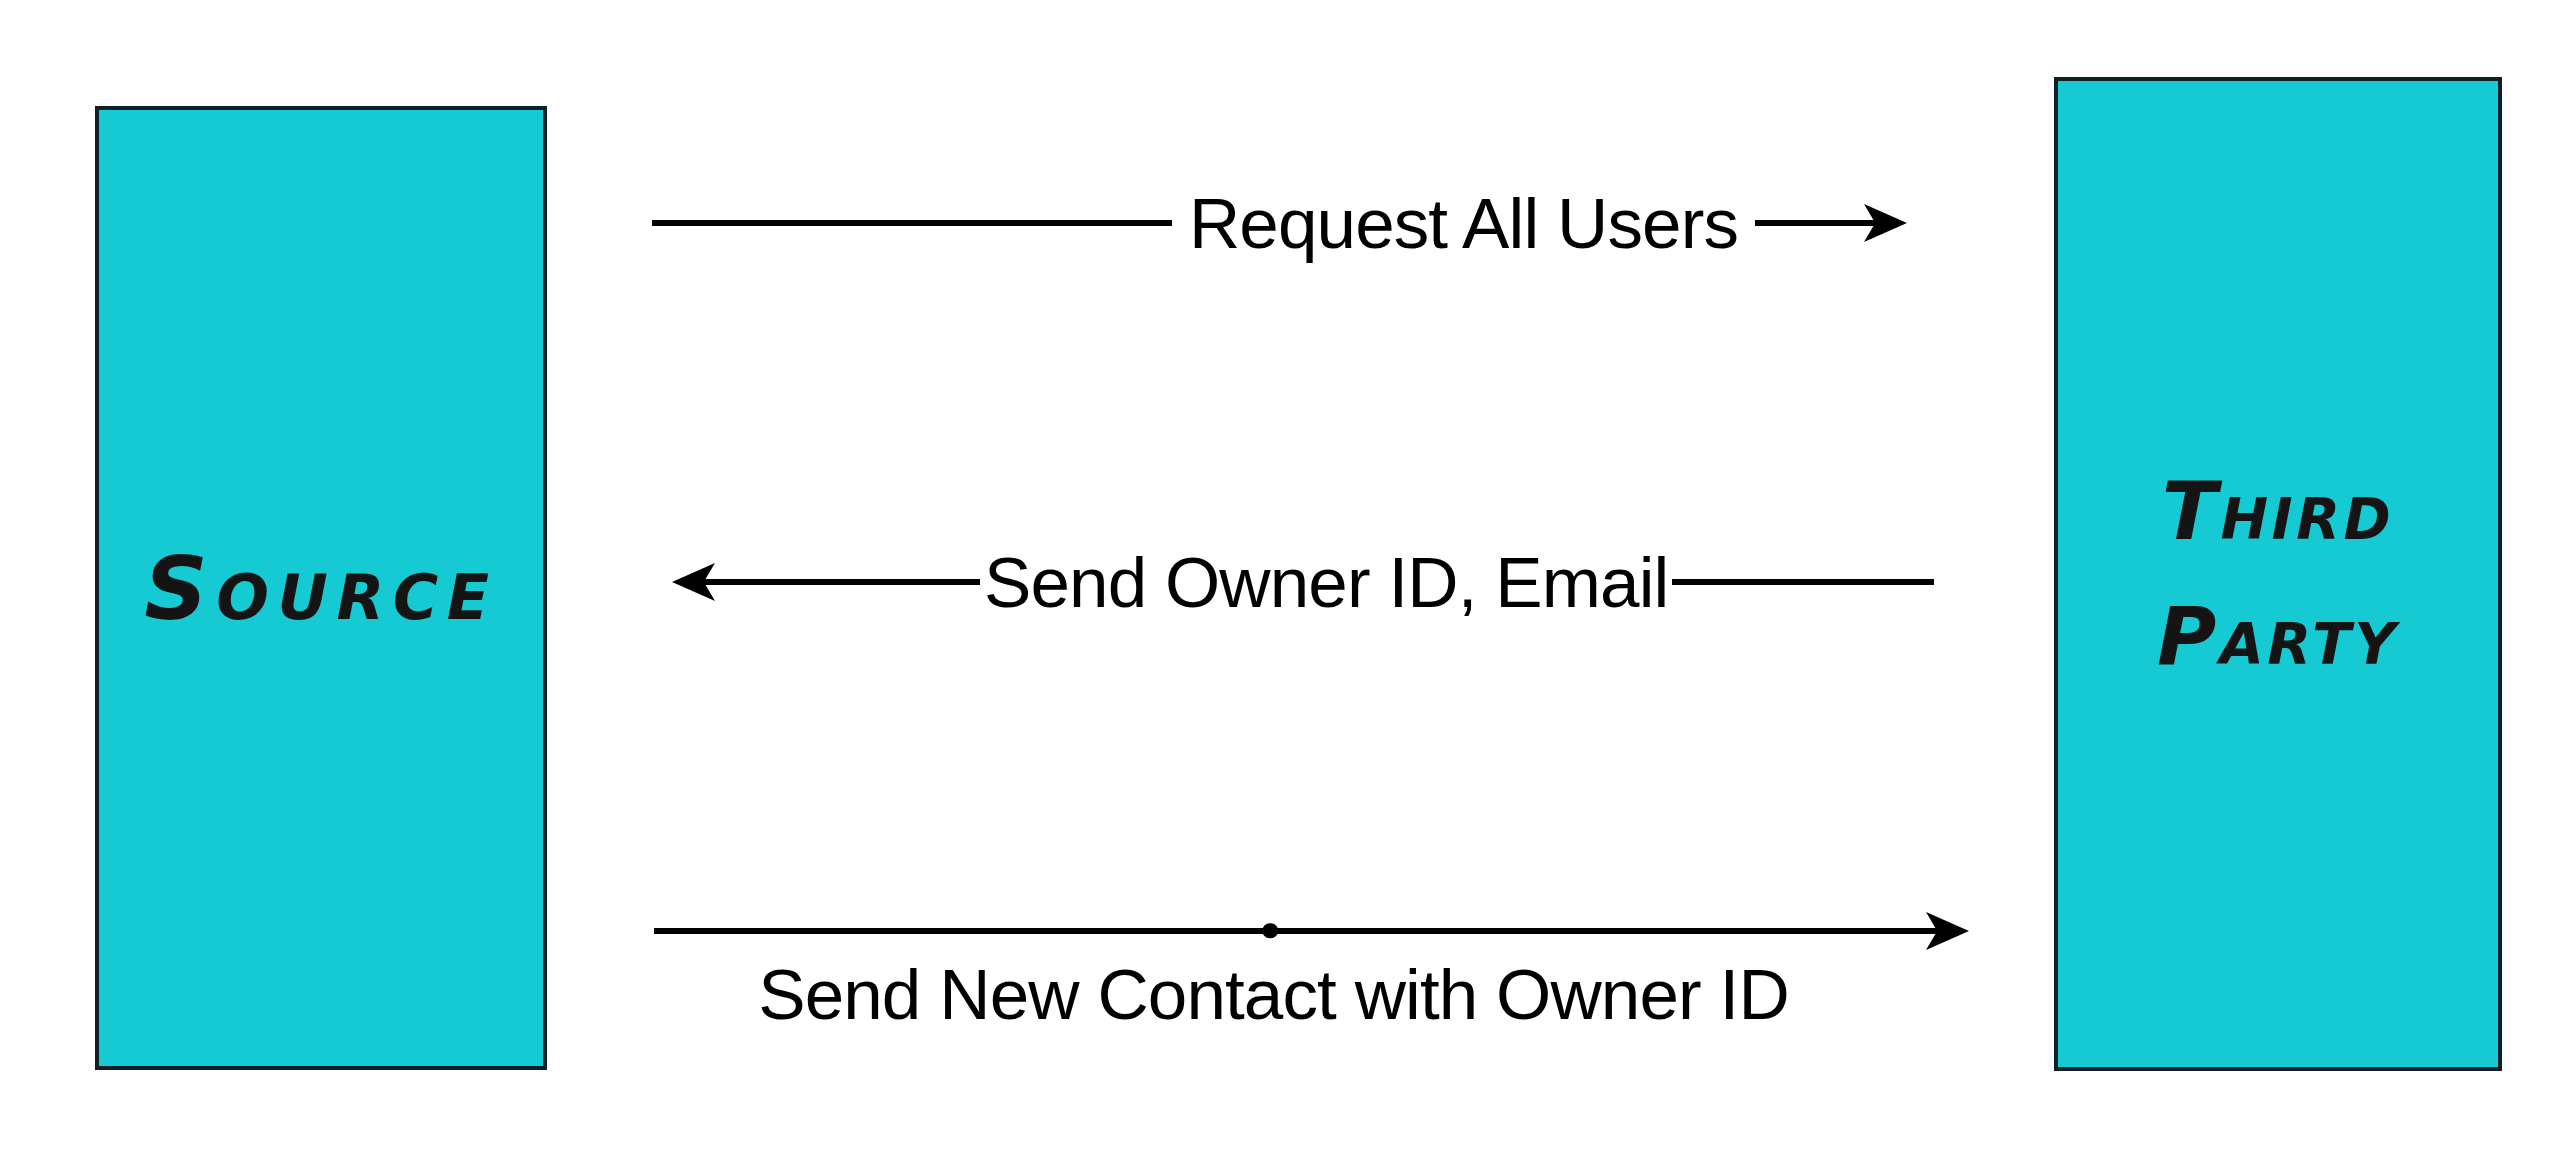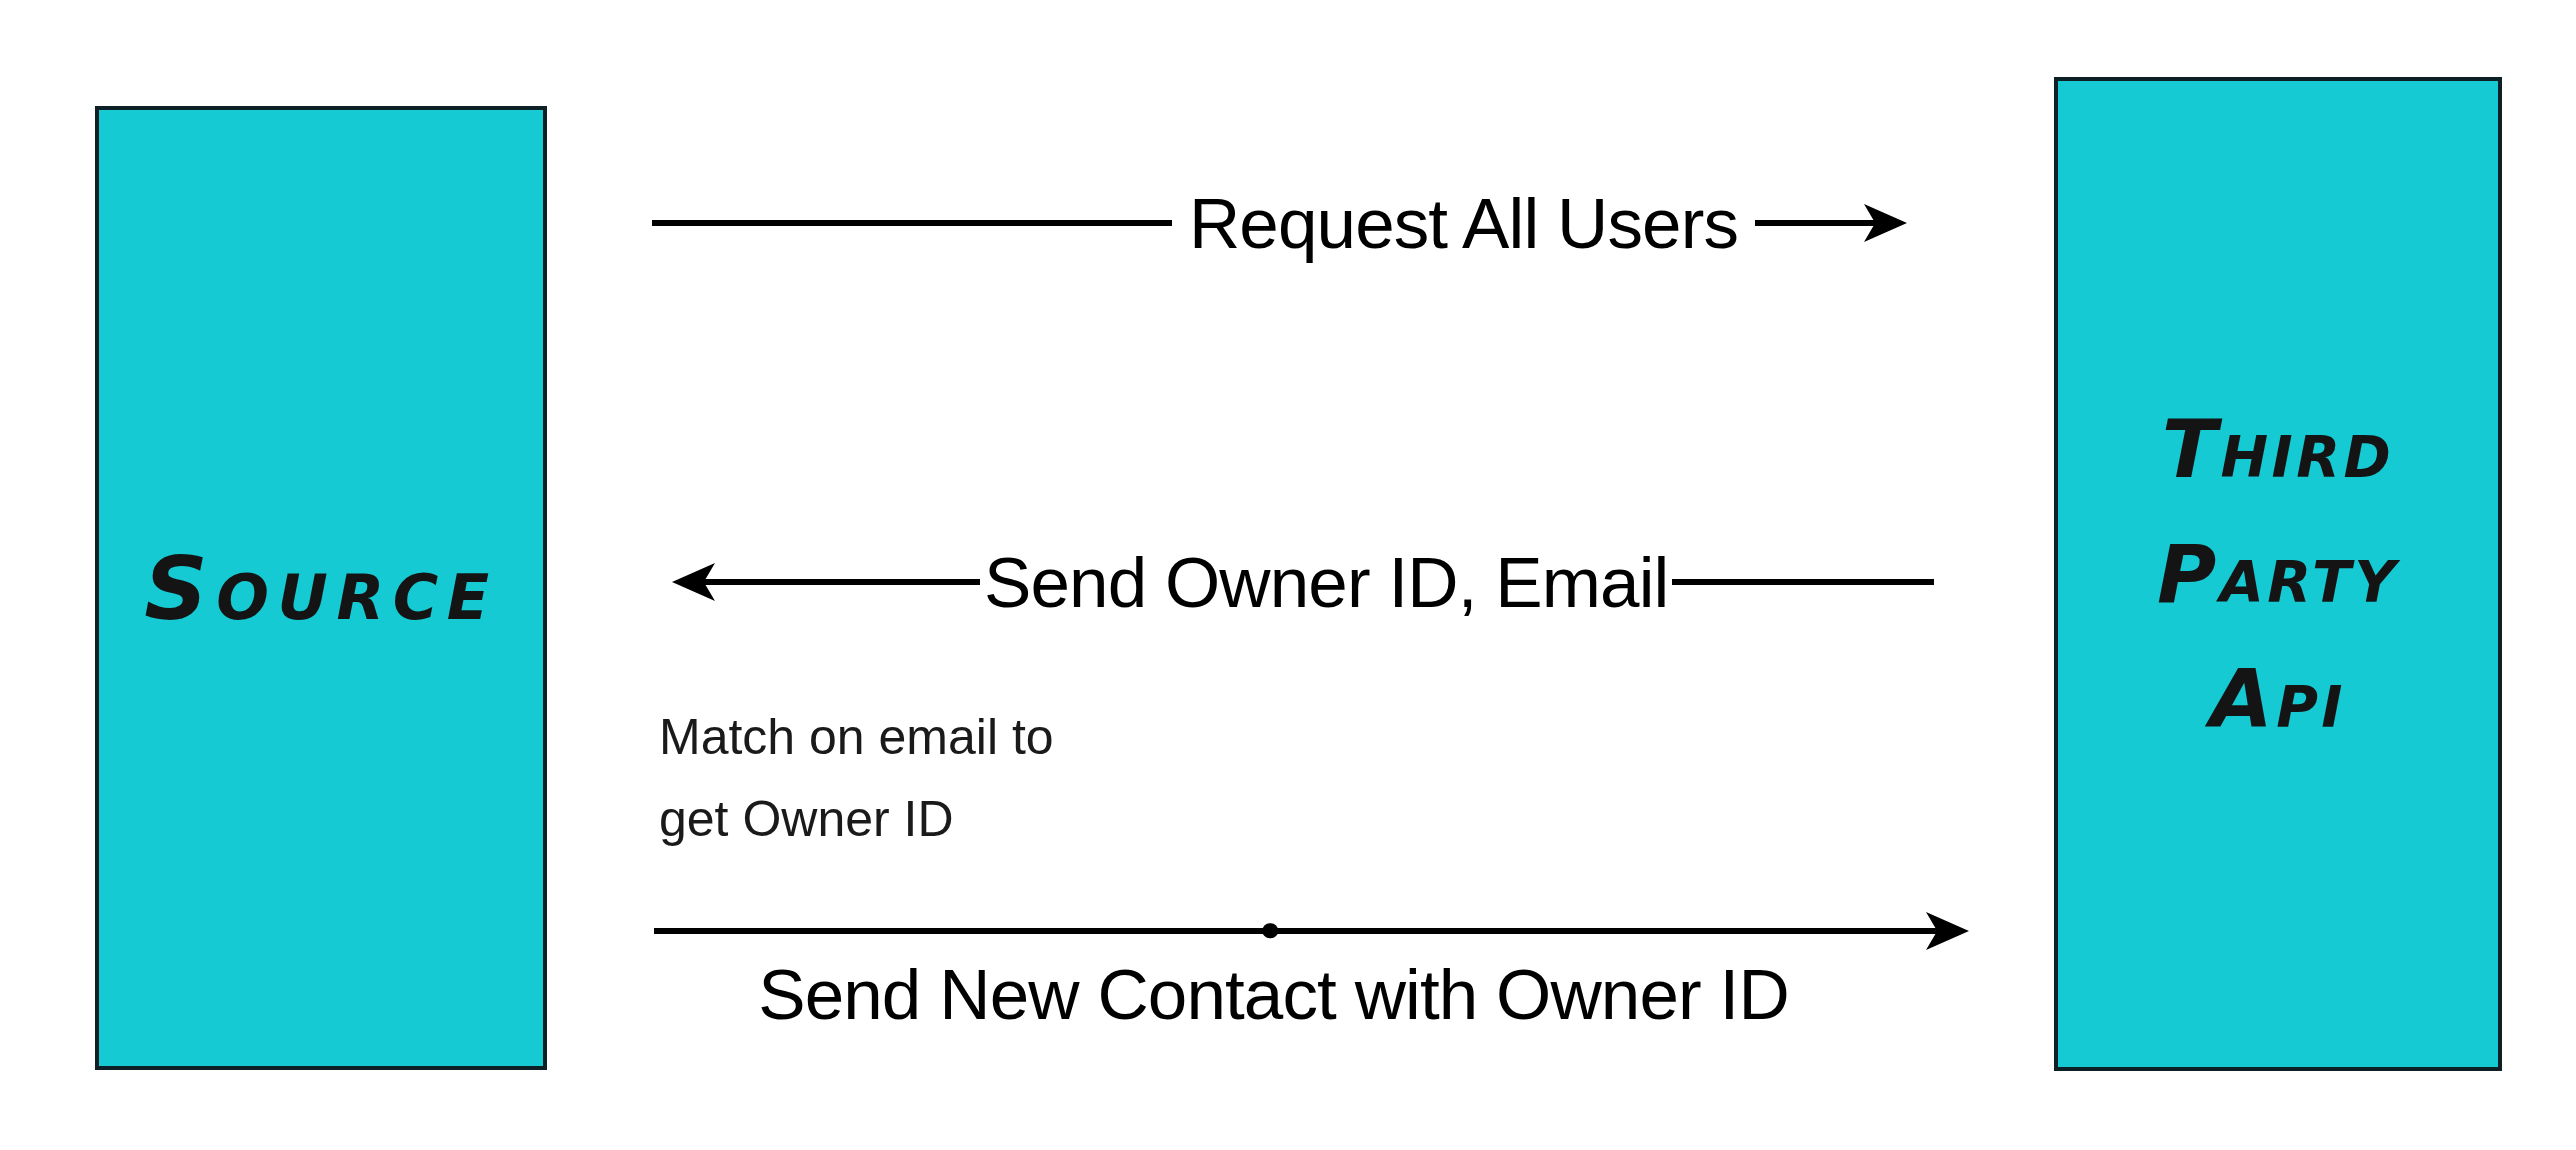--- a/index.html
+++ b/index.html
@@ -113,41 +113,36 @@
 
 <div class="canvas">
 
   <div class="node node-source">
     <div class="marker">Source</div>
   </div>
 
   <div class="node node-api">
     <div class="marker">Third</div>
     <div class="marker">Party</div>
-    <div class="marker">Api</div>
   </div>
 
   <div class="arrow" id="arrow-request">
     <div class="seg grow"></div>
     <div class="arrow-label">Request All Users</div>
     <div class="seg seg-short"></div>
     <div class="head head-right"></div>
   </div>
 
   <div class="arrow" id="arrow-send-owner">
     <div class="head head-left"></div>
     <div class="seg seg-left"></div>
     <div class="arrow-label">Send Owner ID, Email</div>
     <div class="seg grow"></div>
   </div>
 
-  <div class="match-note">
-    <div>Match on email to</div>
-    <div>get Owner ID</div>
-  </div>
 
   <div class="arrow" id="arrow-send-contact">
     <div class="seg grow">
       <div class="waypoint-dot"></div>
     </div>
     <div class="head head-right"></div>
   </div>
   <div class="contact-caption">Send New Contact with Owner ID</div>
 
 </div>

